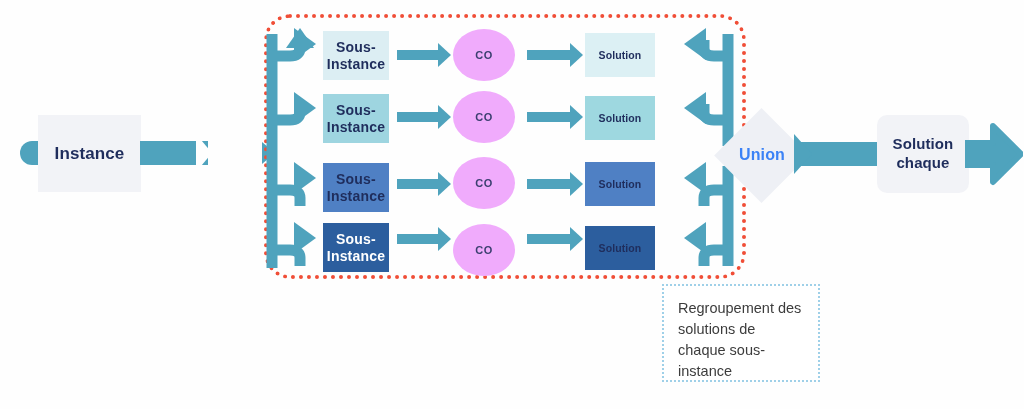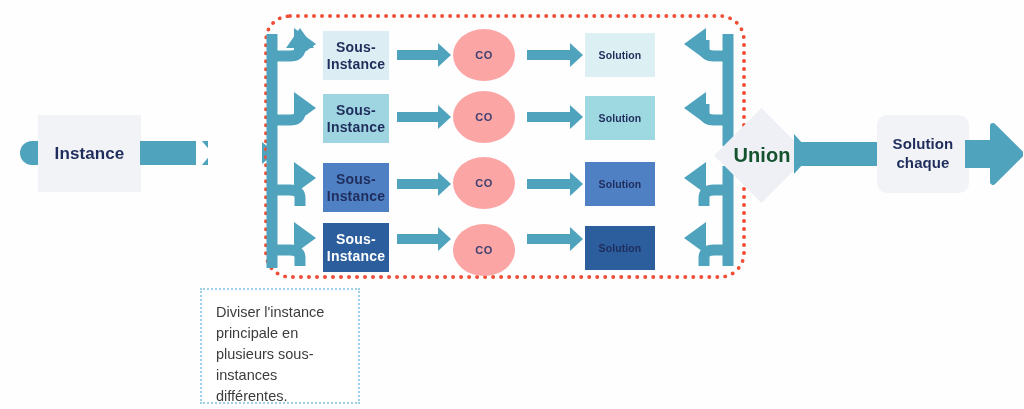--- a/index.html
+++ b/index.html
@@ -102,21 +102,21 @@
   .sub-box .node-label {
     font-size: 14px;
     font-weight: bold;
     letter-spacing: 0.2px;
     border-radius: 21px;
   }
 
   
   .co-circle {
     width: 62px; height: 52px;
-    background: #fca5a5;
+    background: #f0abfc;
     border-radius: 50%;
   }
   .co-circle .node-label {
     color: #3b3f70;
     font-size: 11px;
     font-weight: bold;
     letter-spacing: 0.4px;
   }
 
   
@@ -145,22 +145,22 @@
   #union-diamond {
     left: 712px; top: 108px; width: 100px; height: 95px;
   }
   #union-diamond .dia {
     position: absolute;
     left: 16px; top: 14px; width: 67px; height: 67px;
     background: #eef0f5;
     transform: rotate(45deg);
   }
   #union-diamond .node-label {
-    color: #14532d;
-    font-size: 20px;
+    color: #3b82f6;
+    font-size: 16px;
     font-weight: bold;
   }
 
   
   #conn-union-global {
     left: 800px; top: 142px; width: 80px; height: 24px;
     background: #4fa3bd;
   }
   #union-out-head {
     left: 794px; top: 134px; width: 0; height: 0;
@@ -341,15 +341,15 @@
 
   <div class="abs" id="global-box">
     <div class="node-label">
       <span><span>Solution</span><br><span>chaque</span></span>
     </div>
   </div>
   <svg class="abs" style="left:965px; top:122px; width:58px; height:64px;" viewBox="0 0 58 64">
     <path d="M0,21 L28,21 L28,4 L56,32 L28,60 L28,43 L0,43 Z" fill="#4fa3bd" stroke="#4fa3bd" stroke-width="6" stroke-linejoin="round"></path>
   </svg>
 
-  <div class="abs caption" id="caption-left">Diviser l'instance principale en plusieurs sous-instances différentes.</div>
+  <div class="abs caption" id="caption-right">Regroupement des solutions de chaque sous-instance</div>
 
 </div>
 
 </body></html>

